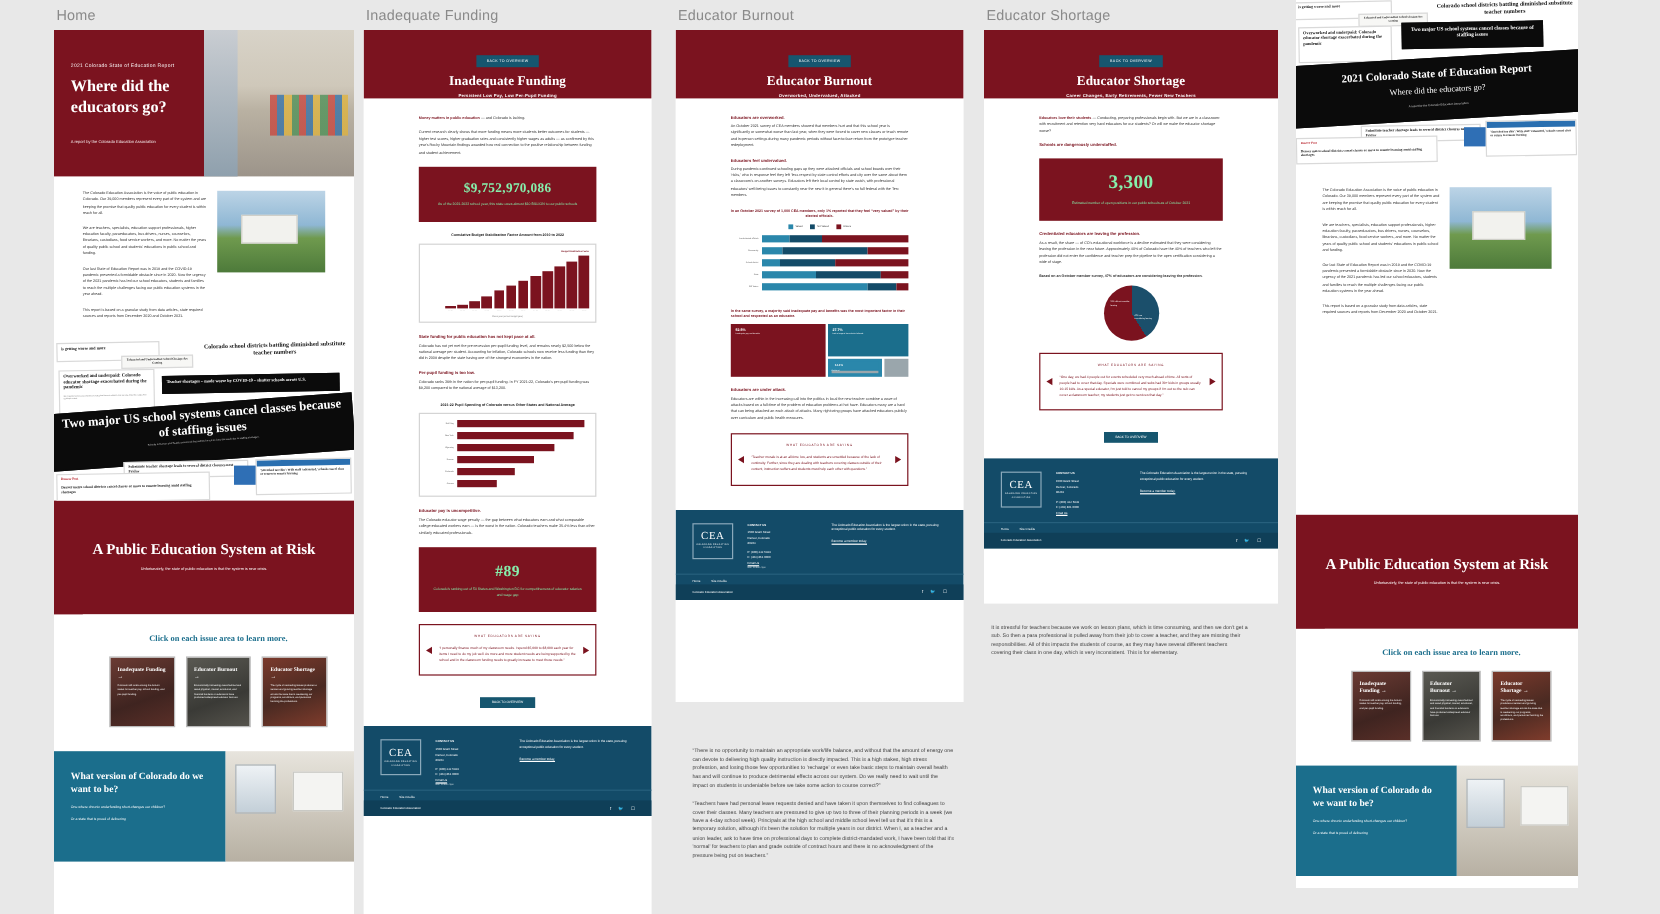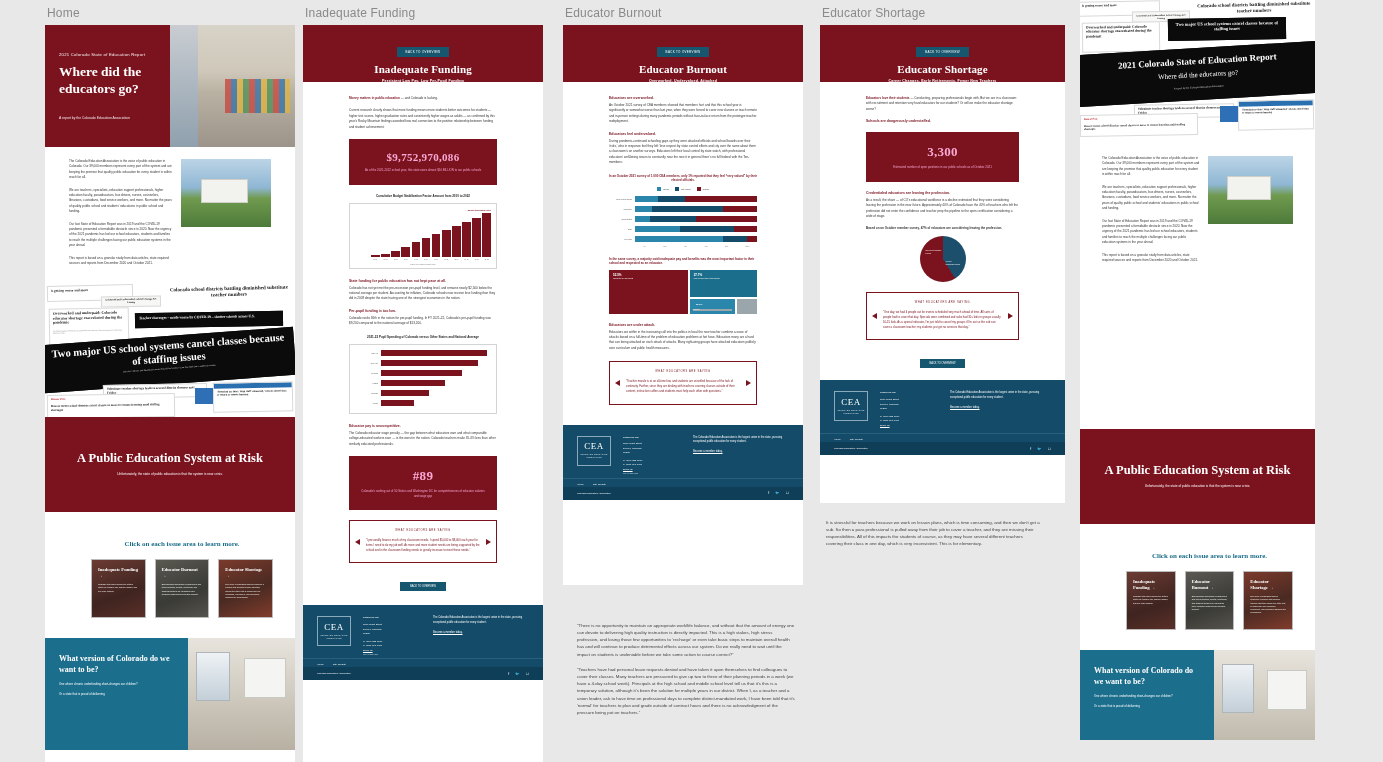--- a/index.html
+++ b/index.html
@@ -109,21 +109,21 @@
     letter-spacing: .2px;
   }
 
   .body-wrap { padding: 14px 46px 10px; }
   .p-lead { font-size: 3.1px; line-height: 1.75; color: #333; margin-bottom: 7px; }
   .p-lead b { color: #7b131f; }
   .p-head { font-size: 3.5px; font-weight: bold; color: #7b131f; margin-bottom: 3px; }
 
   .stat-box {
     background: #7b131f;
-    color: #f9a8d4;
+    color: #86efac;
     text-align: center;
     padding: 12px 10px;
     margin: 9px 0;
   }
   .stat-num {
     font-family: "Liberation Serif", serif;
     font-weight: bold;
     font-size: 11px;
     letter-spacing: .3px;
     margin-bottom: 5px;
@@ -196,41 +196,41 @@
   .risk {
     background: #7b131f; color: #fff; text-align: center;
     padding: 34px 24px 36px;
   }
   .risk-title {
     font-family: "Liberation Serif", serif; font-weight: bold;
     font-size: 12.5px; line-height: 1.25;
   }
   .risk-sub { font-size: 3.2px; margin-top: 6px; }
 
-  .issues { background: #fff; padding: 28px 22px 20px; text-align: center; margin-left: 24px; }
+  .issues { background: #fff; padding: 16px 22px 20px; text-align: center; margin-left: 24px; }
   .issues-title {
     font-family: "Liberation Serif", serif; font-weight: bold;
     font-size: 7px; color: #1b6e8c; margin-bottom: 11px;
   }
   .cards { display: flex; gap: 9px; justify-content: center; }
   .card {
     flex: 1; height: 59px; position: relative; overflow: hidden;
     border: 1px solid #bbb; color: #fff; padding: 7px 6px; text-align: left;
   }
   .card.c1 { background: linear-gradient(160deg,#6b3b33,#3f2420 60%,#5a2f28); }
   .card.c2 { background: linear-gradient(160deg,#5a5952,#3a3a36 60%,#55534c); }
   .card.c3 { background: linear-gradient(160deg,#7b3a2c,#4a2a22 55%,#803c2c); }
   .card-t {
     font-family: "Liberation Serif", serif; font-weight: bold;
     font-size: 4.6px; line-height: 1.3; position: relative; z-index: 2;
   }
   .card-d { font-size: 2.1px; line-height: 1.55; margin-top: 4px; position: relative; z-index: 2; }
 
   
-  .teal-band { display: flex; height: 112px; }
+  .teal-band { display: flex; height: 92px; }
   .teal-left { width: 57%; background: #1b6e8c; color: #fff; padding: 16px 14px; }
   .teal-title {
     font-family: "Liberation Serif", serif; font-weight: bold;
     font-size: 8px; line-height: 1.3; margin-bottom: 7px;
   }
   .teal-p { font-size: 2.9px; line-height: 1.65; margin-bottom: 5px; }
   .teal-right {
     width: 43%;
     background: linear-gradient(180deg,#e7e4dd 0%,#d5d0c5 40%,#b7b0a3 100%);
     position: relative;
@@ -719,21 +719,21 @@
       </div>
 
       <div class="body-wrap">
         <div class="p-lead">
           <b>Educators love their students</b>
           <span>— Conducting, preparing professionals begin with. But we are in a classroom: with recruitment and retention very hard educators for our students? Or will we make the educator shortage worse?</span>
         </div>
         <div class="p-head">Schools are dangerously understaffed.</div>
 
         <div class="stat-box">
-          <div class="stat-num" style="font-size:13px;">3,300</div>
+          <div class="stat-num" style="font-size:16px;">3,300</div>
           <div class="stat-cap">Estimated number of open positions in our public schools as of October 2021</div>
         </div>
 
         <div class="p-head">Credentialed educators are leaving the profession.</div>
         <div class="p-lead">As a result, the share — of CO's educational workforce is a decline estimated that they were considering leaving the profession in the near future. Approximately 40% of Colorado have the 40% of teachers who left the profession did not enter the confidence and teacher prep the pipeline to the open certification considering a wide of stage.</div>
 
         <div class="p-head" style="font-size:3px; color:#333;">Based on an October member survey, 47% of educators are considering leaving the profession.</div>
         <div class="pie">
           <span class="pie-lbl a">53% did not consider leaving</span>
           <span class="pie-lbl b">47% are considering leaving</span>

